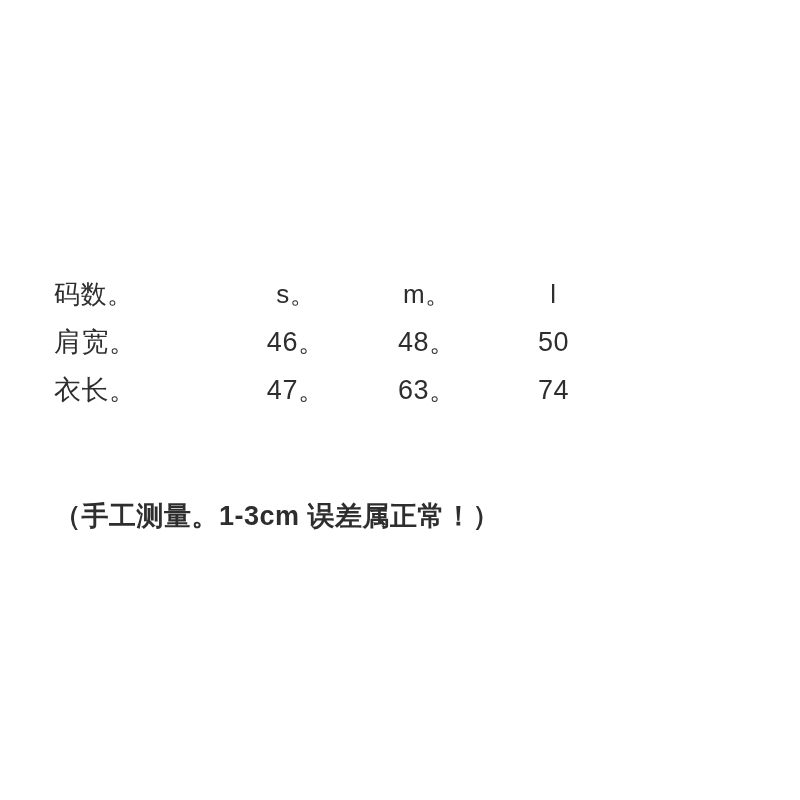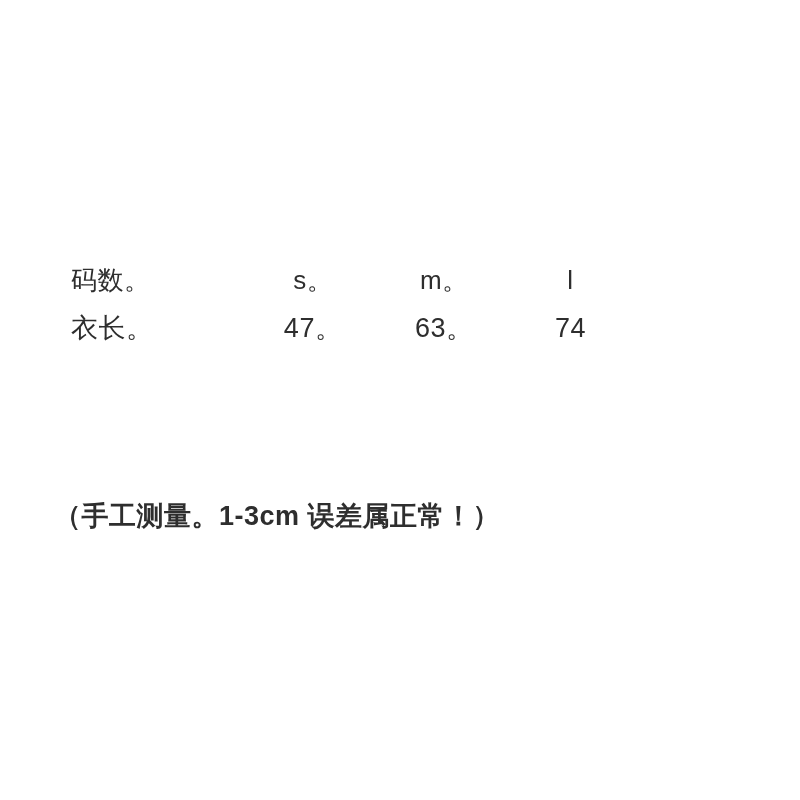--- a/index.html
+++ b/index.html
@@ -15,25 +15,24 @@
   }
   .page {
     position: relative;
     width: 800px;
     height: 800px;
     background: #ffffff;
   }
   .size-table {
     position: absolute;
     left: 54px;
-    top: 256px;
+    top: 270px;
     width: 560px;
     border-collapse: collapse;
     table-layout: fixed;
-    margin-left: 17px;
   }
   .size-table td {
     padding: 0;
     height: 48px;
     vertical-align: middle;
     font-size: 27px;
     color: #2e2e2e;
     letter-spacing: 0.5px;
     white-space: nowrap;
   }
@@ -70,20 +69,26 @@
 
   <table class="size-table">
     <tbody>
       <tr class="row-header">
         <td class="col-label">码数。</td>
         <td class="col-val">s。</td>
         <td class="col-val">m。</td>
         <td class="col-val-last">l</td>
       </tr>
       <tr>
+        <td class="col-label">肩宽。</td>
+        <td class="col-val">46。</td>
+        <td class="col-val">48。</td>
+        <td class="col-val-last">50</td>
+      </tr>
+      <tr>
         <td class="col-label">衣长。</td>
         <td class="col-val">47。</td>
         <td class="col-val">63。</td>
         <td class="col-val-last">74</td>
       </tr>
     </tbody>
   </table>
 
   <div class="note">（手工测量。1-3cm 误差属正常！）</div>
 

